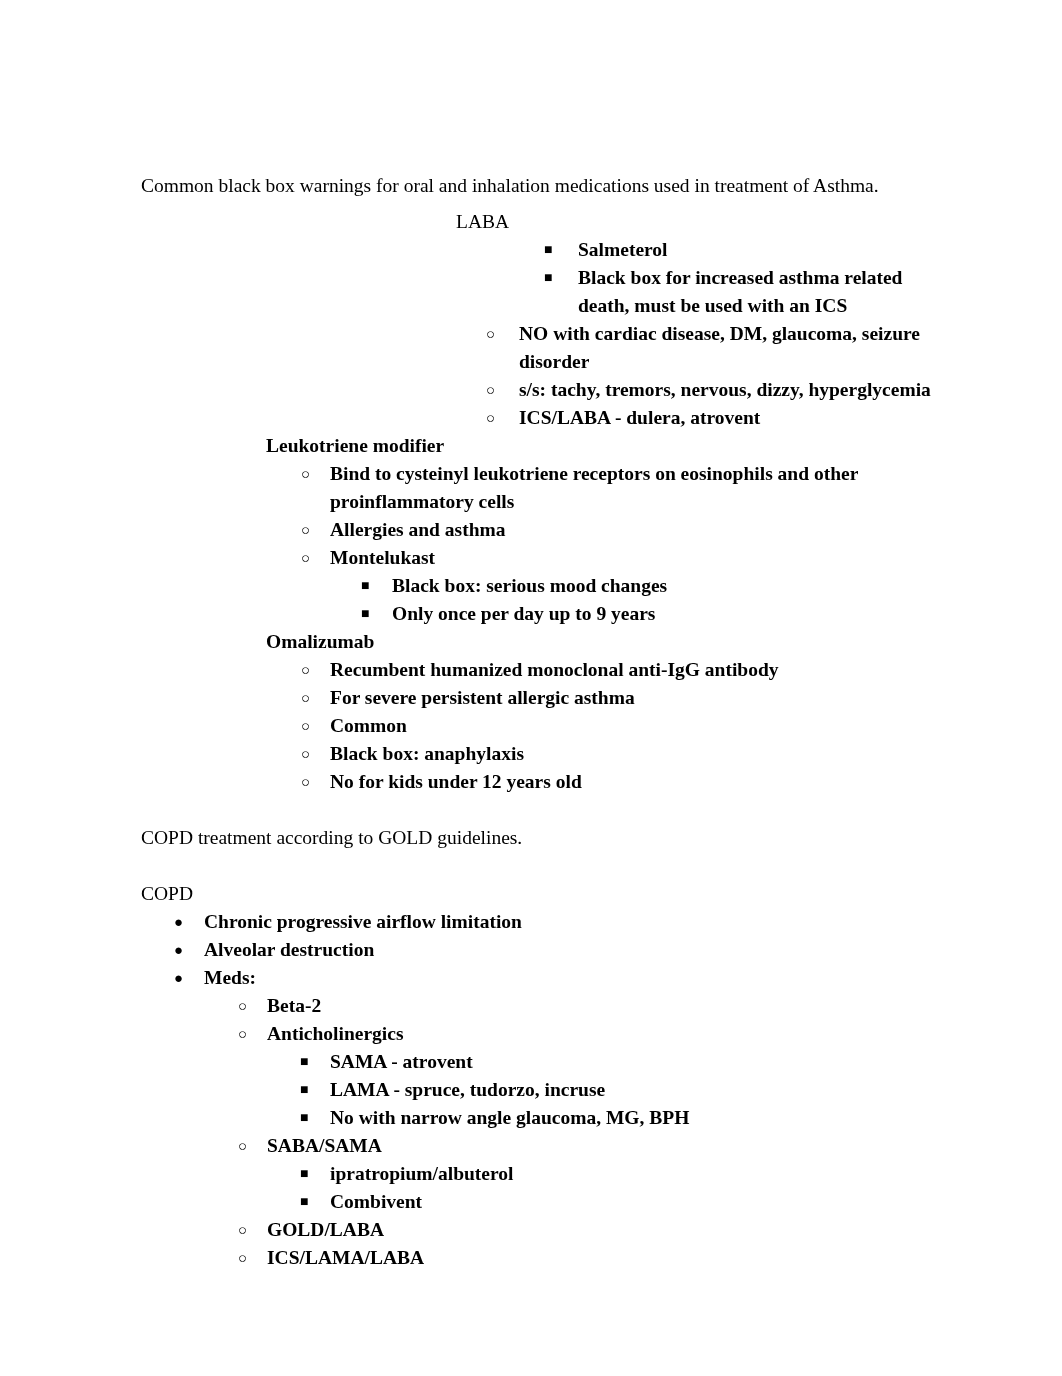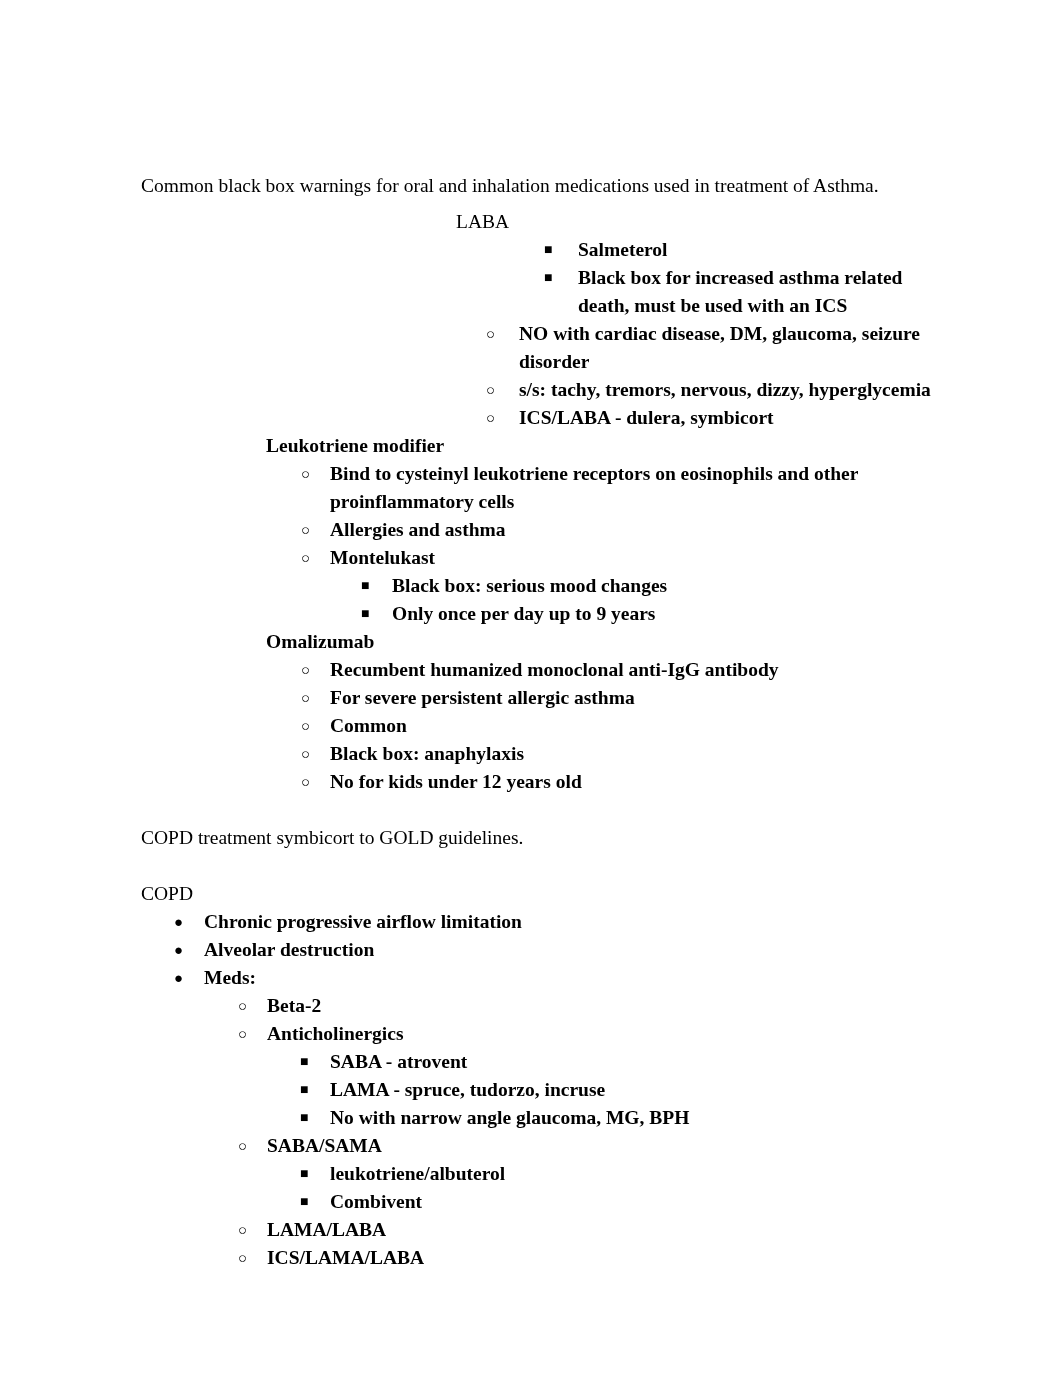--- a/index.html
+++ b/index.html
@@ -121,21 +121,21 @@
     <span class="txt">NO with cardiac disease, DM, glaucoma, seizure disorder</span>
   </div>
 
   <div class="line item ind-laba-ci">
     <span class="bullet circle">○</span>
     <span class="txt">s/s: tachy, tremors, nervous, dizzy, hyperglycemia</span>
   </div>
 
   <div class="line item ind-laba-ci">
     <span class="bullet circle">○</span>
-    <span class="txt">ICS/LABA - dulera, symbicort</span>
+    <span class="txt">ICS/LABA - dulera, atrovent</span>
   </div>
 
   <div class="line hdr-lvl2">Leukotriene modifier</div>
 
   <div class="line item ind-l2-ci">
     <span class="bullet circle">○</span>
     <span class="txt">Bind to cysteinyl leukotriene receptors on eosinophils and other proinflammatory cells</span>
   </div>
 
   <div class="line item ind-l2-ci">
@@ -180,21 +180,21 @@
     <span class="txt">Black box: anaphylaxis</span>
   </div>
 
   <div class="line item ind-l2-ci">
     <span class="bullet circle">○</span>
     <span class="txt">No for kids under 12 years old</span>
   </div>
 
   <div class="spacer-line"></div>
 
-  <p class="line para">COPD treatment symbicort to GOLD guidelines.</p>
+  <p class="line para">COPD treatment according to GOLD guidelines.</p>
 
   <div class="spacer-line"></div>
 
   <div class="line hdr-copd">COPD</div>
 
   <div class="line item ind-copd-disc">
     <span class="bullet disc">●</span>
     <span class="txt">Chronic progressive airflow limitation</span>
   </div>
 
@@ -213,51 +213,51 @@
     <span class="txt">Beta-2</span>
   </div>
 
   <div class="line item ind-copd-ci">
     <span class="bullet circle">○</span>
     <span class="txt">Anticholinergics</span>
   </div>
 
   <div class="line item ind-copd-sq">
     <span class="bullet square">■</span>
-    <span class="txt">SABA - atrovent</span>
+    <span class="txt">SAMA - atrovent</span>
   </div>
 
   <div class="line item ind-copd-sq">
     <span class="bullet square">■</span>
     <span class="txt">LAMA - spruce, tudorzo, incruse</span>
   </div>
 
   <div class="line item ind-copd-sq">
     <span class="bullet square">■</span>
     <span class="txt">No with narrow angle glaucoma, MG, BPH</span>
   </div>
 
   <div class="line item ind-copd-ci">
     <span class="bullet circle">○</span>
     <span class="txt">SABA/SAMA</span>
   </div>
 
   <div class="line item ind-copd-sq">
     <span class="bullet square">■</span>
-    <span class="txt">leukotriene/albuterol</span>
+    <span class="txt">ipratropium/albuterol</span>
   </div>
 
   <div class="line item ind-copd-sq">
     <span class="bullet square">■</span>
     <span class="txt">Combivent</span>
   </div>
 
   <div class="line item ind-copd-ci">
     <span class="bullet circle">○</span>
-    <span class="txt">LAMA/LABA</span>
+    <span class="txt">GOLD/LABA</span>
   </div>
 
   <div class="line item ind-copd-ci">
     <span class="bullet circle">○</span>
     <span class="txt">ICS/LAMA/LABA</span>
   </div>
 
 </div>
 
 </body></html>

